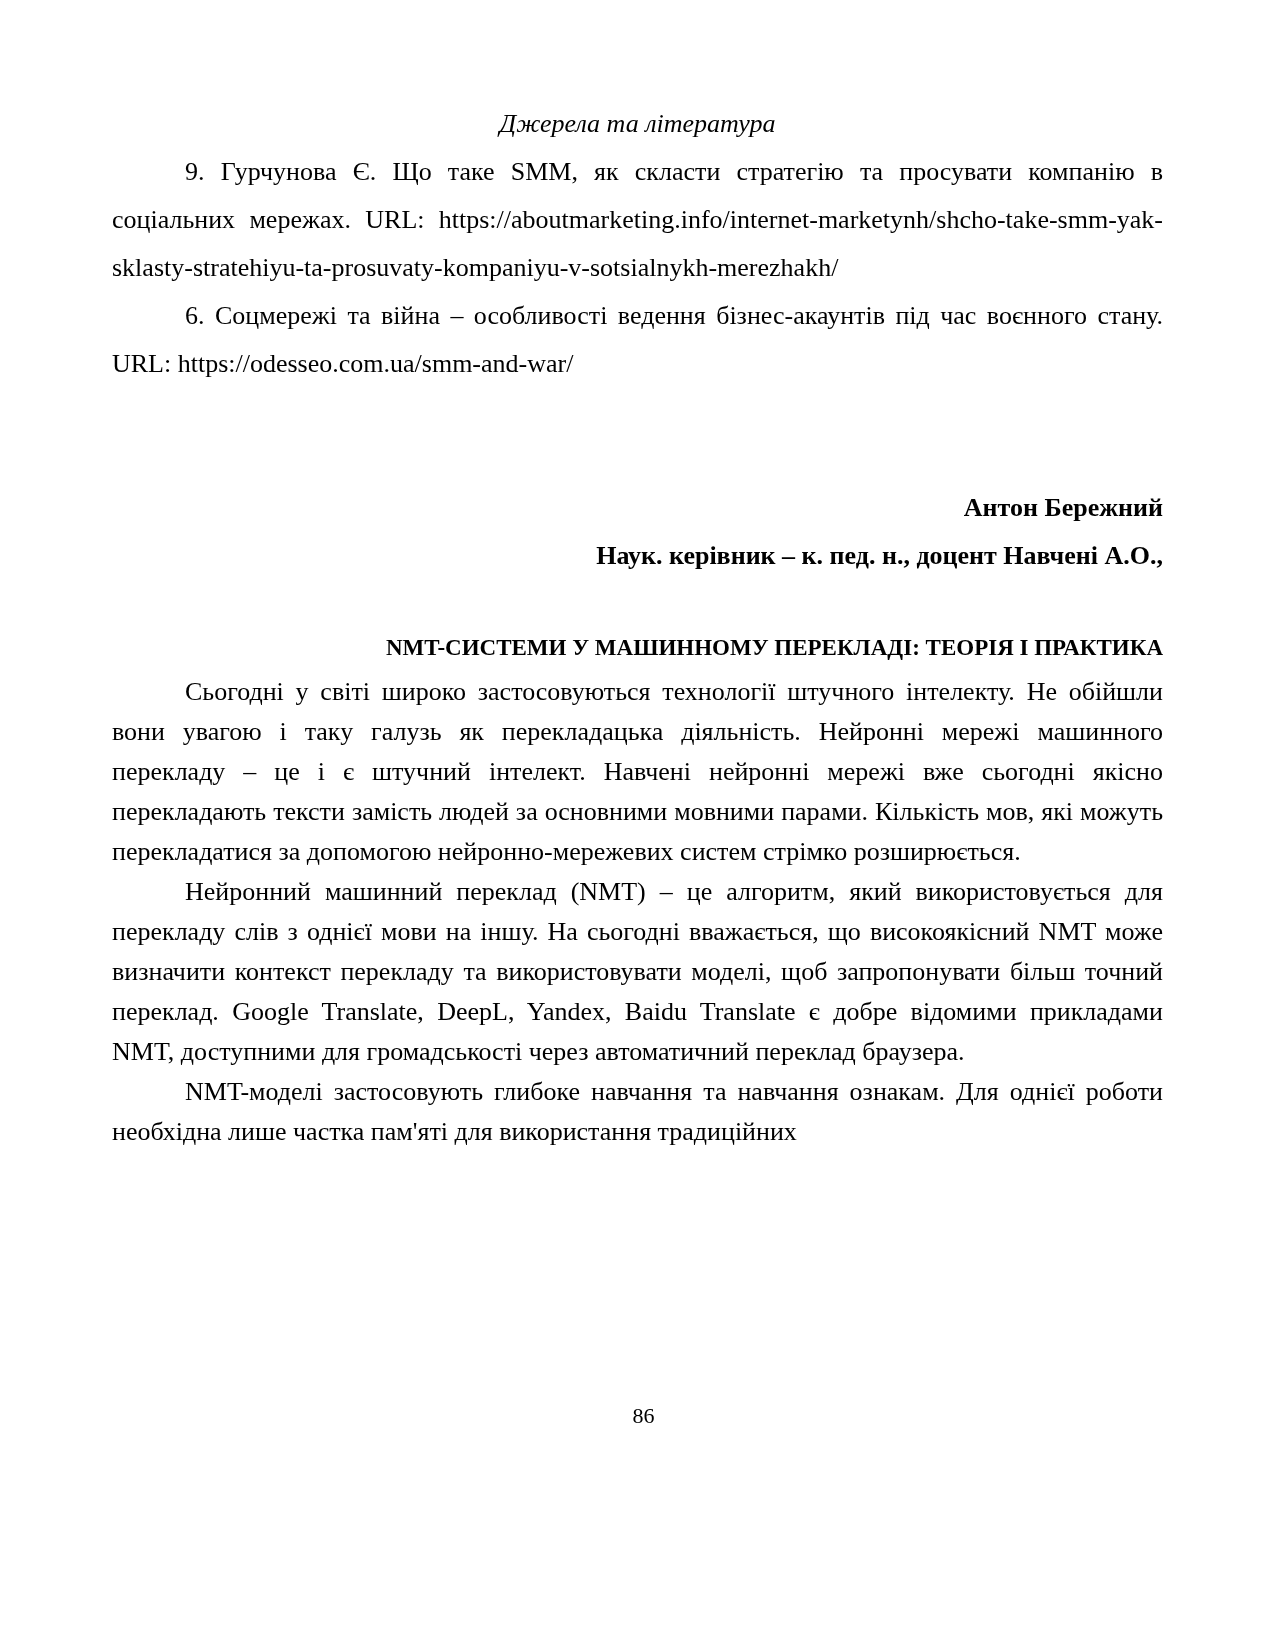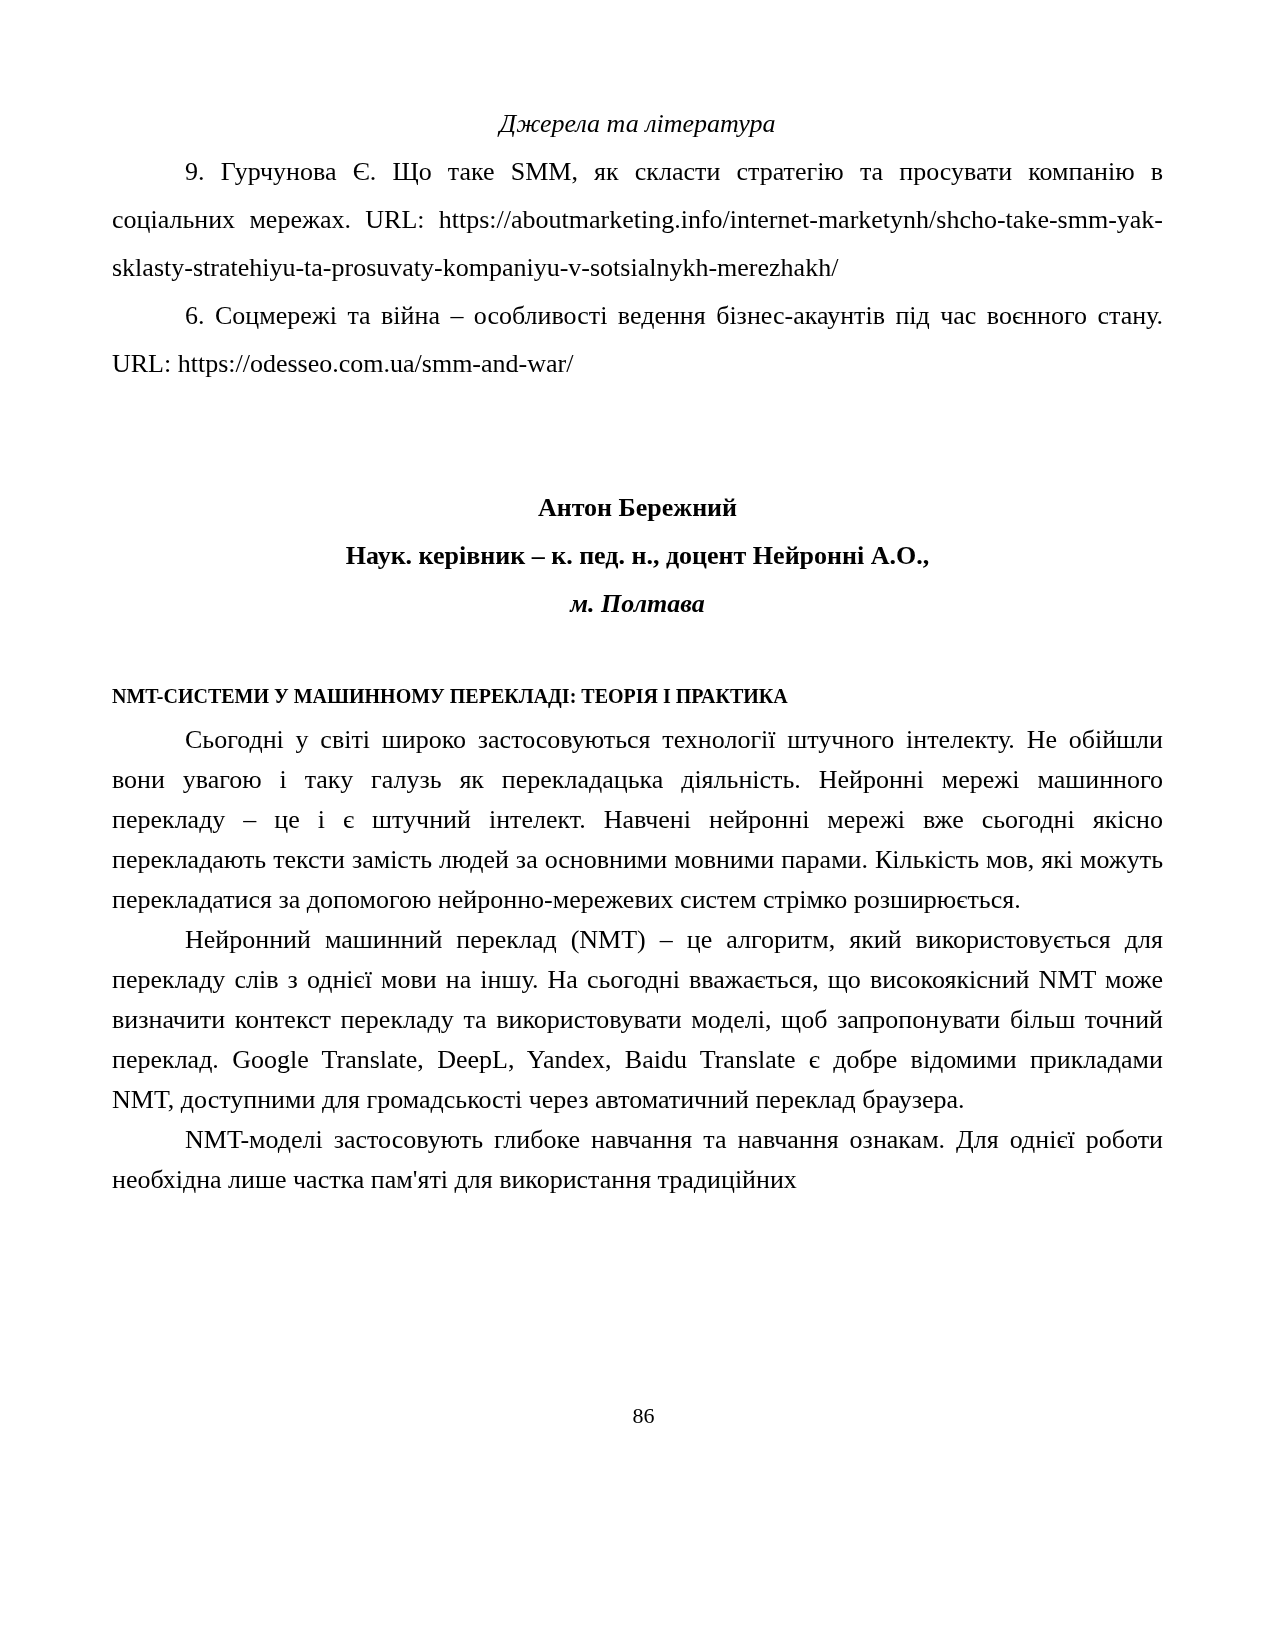--- a/index.html
+++ b/index.html
@@ -30,36 +30,36 @@
   }
   .source-item {
     margin: 0;
     text-align: justify;
     text-indent: 73px;
     line-height: 48px;
     word-break: break-word;
   }
   .byline {
     margin-top: 96px;
-    text-align: center;
+    text-align: right;
     font-weight: bold;
     line-height: 48px;
     font-family: Liberation Serif, serif;
   }
   .byline-line {
     margin: 0;
   }
   .byline-city {
     font-style: italic;
   }
   .article-title {
     margin: 44px 0 0 0;
-    text-align: left;
+    text-align: right;
     font-weight: bold;
-    font-size: 20px;
+    font-size: 23px;
     line-height: 48px;
   }
   .para {
     margin: 0;
     text-align: justify;
     text-indent: 73px;
     line-height: 40px;
   }
   .footer {
     position: absolute;
@@ -78,22 +78,21 @@
 <div class="page">
 
   <h2 class="sources-heading">Джерела та література</h2>
 
   <p class="source-item">9. Гурчунова Є. Що таке SMM, як скласти стратегію та просувати компанію в соціальних мережах. URL: https://aboutmarketing.info/internet-marketynh/shcho-take-smm-yak-sklasty-stratehiyu-ta-prosuvaty-kompaniyu-v-sotsialnykh-merezhakh/</p>
 
   <p class="source-item">6. Соцмережі та війна – особливості ведення бізнес-акаунтів під час воєнного стану. URL: https://odesseo.com.ua/smm-and-war/</p>
 
   <div class="byline">
     <p class="byline-line">Антон Бережний</p>
-    <p class="byline-line">Наук. керівник – к. пед. н., доцент Нейронні А.О.,</p>
-    <p class="byline-line byline-city">м. Полтава</p>
+    <p class="byline-line">Наук. керівник – к. пед. н., доцент Навчені А.О.,</p>
   </div>
 
   <h1 class="article-title">NMT-СИСТЕМИ У МАШИННОМУ ПЕРЕКЛАДІ: ТЕОРІЯ І ПРАКТИКА</h1>
 
   <p class="para">Сьогодні у світі широко застосовуються технології штучного інтелекту. Не обійшли вони увагою і таку галузь як перекладацька діяльність. Нейронні мережі машинного перекладу – це і є штучний інтелект. Навчені нейронні мережі вже сьогодні якісно перекладають тексти замість людей за основними мовними парами. Кількість мов, які можуть перекладатися за допомогою нейронно-мережевих систем стрімко розширюється.</p>
 
   <p class="para">Нейронний машинний переклад (NMT) – це алгоритм, який використовується для перекладу слів з однієї мови на іншу. На сьогодні вважається, що високоякісний NMT може визначити контекст перекладу та використовувати моделі, щоб запропонувати більш точний переклад. Google Translate, DeepL, Yandex, Baidu Translate є добре відомими прикладами NMT, доступними для громадськості через автоматичний переклад браузера.</p>
 
   <p class="para">NMT-моделі застосовують глибоке навчання та навчання ознакам. Для однієї роботи необхідна лише частка пам'яті для використання традиційних</p>
 

